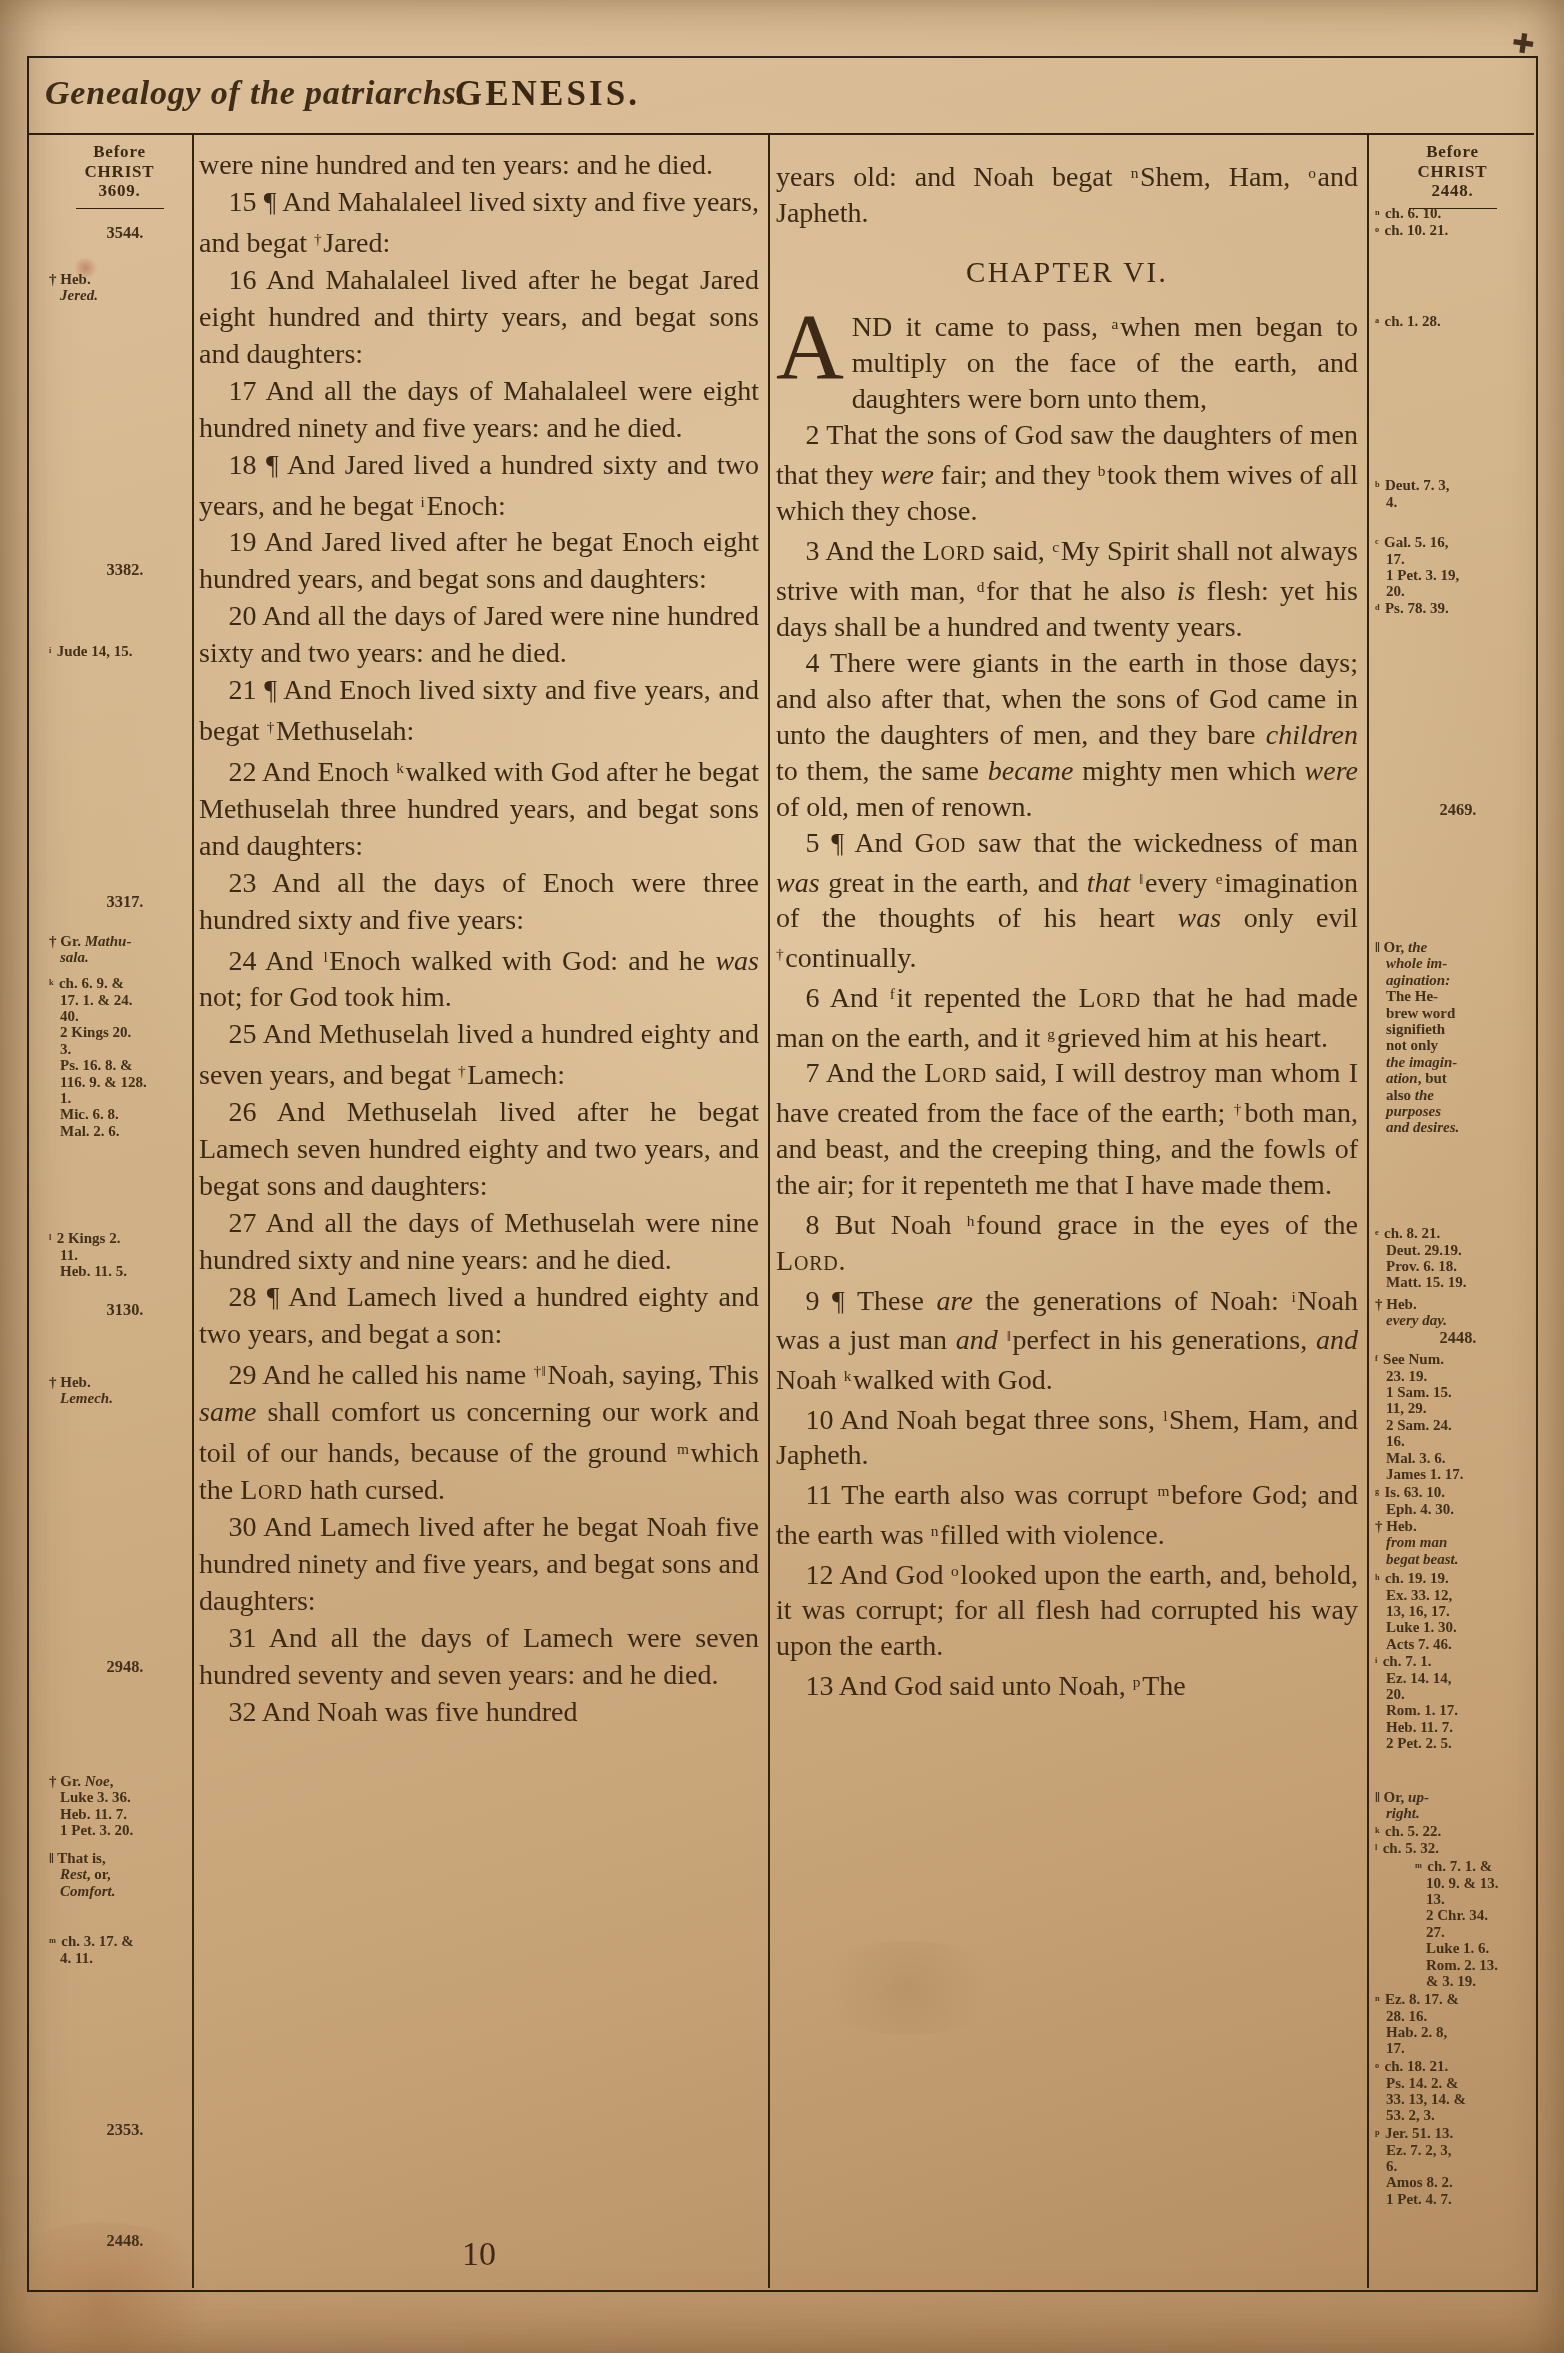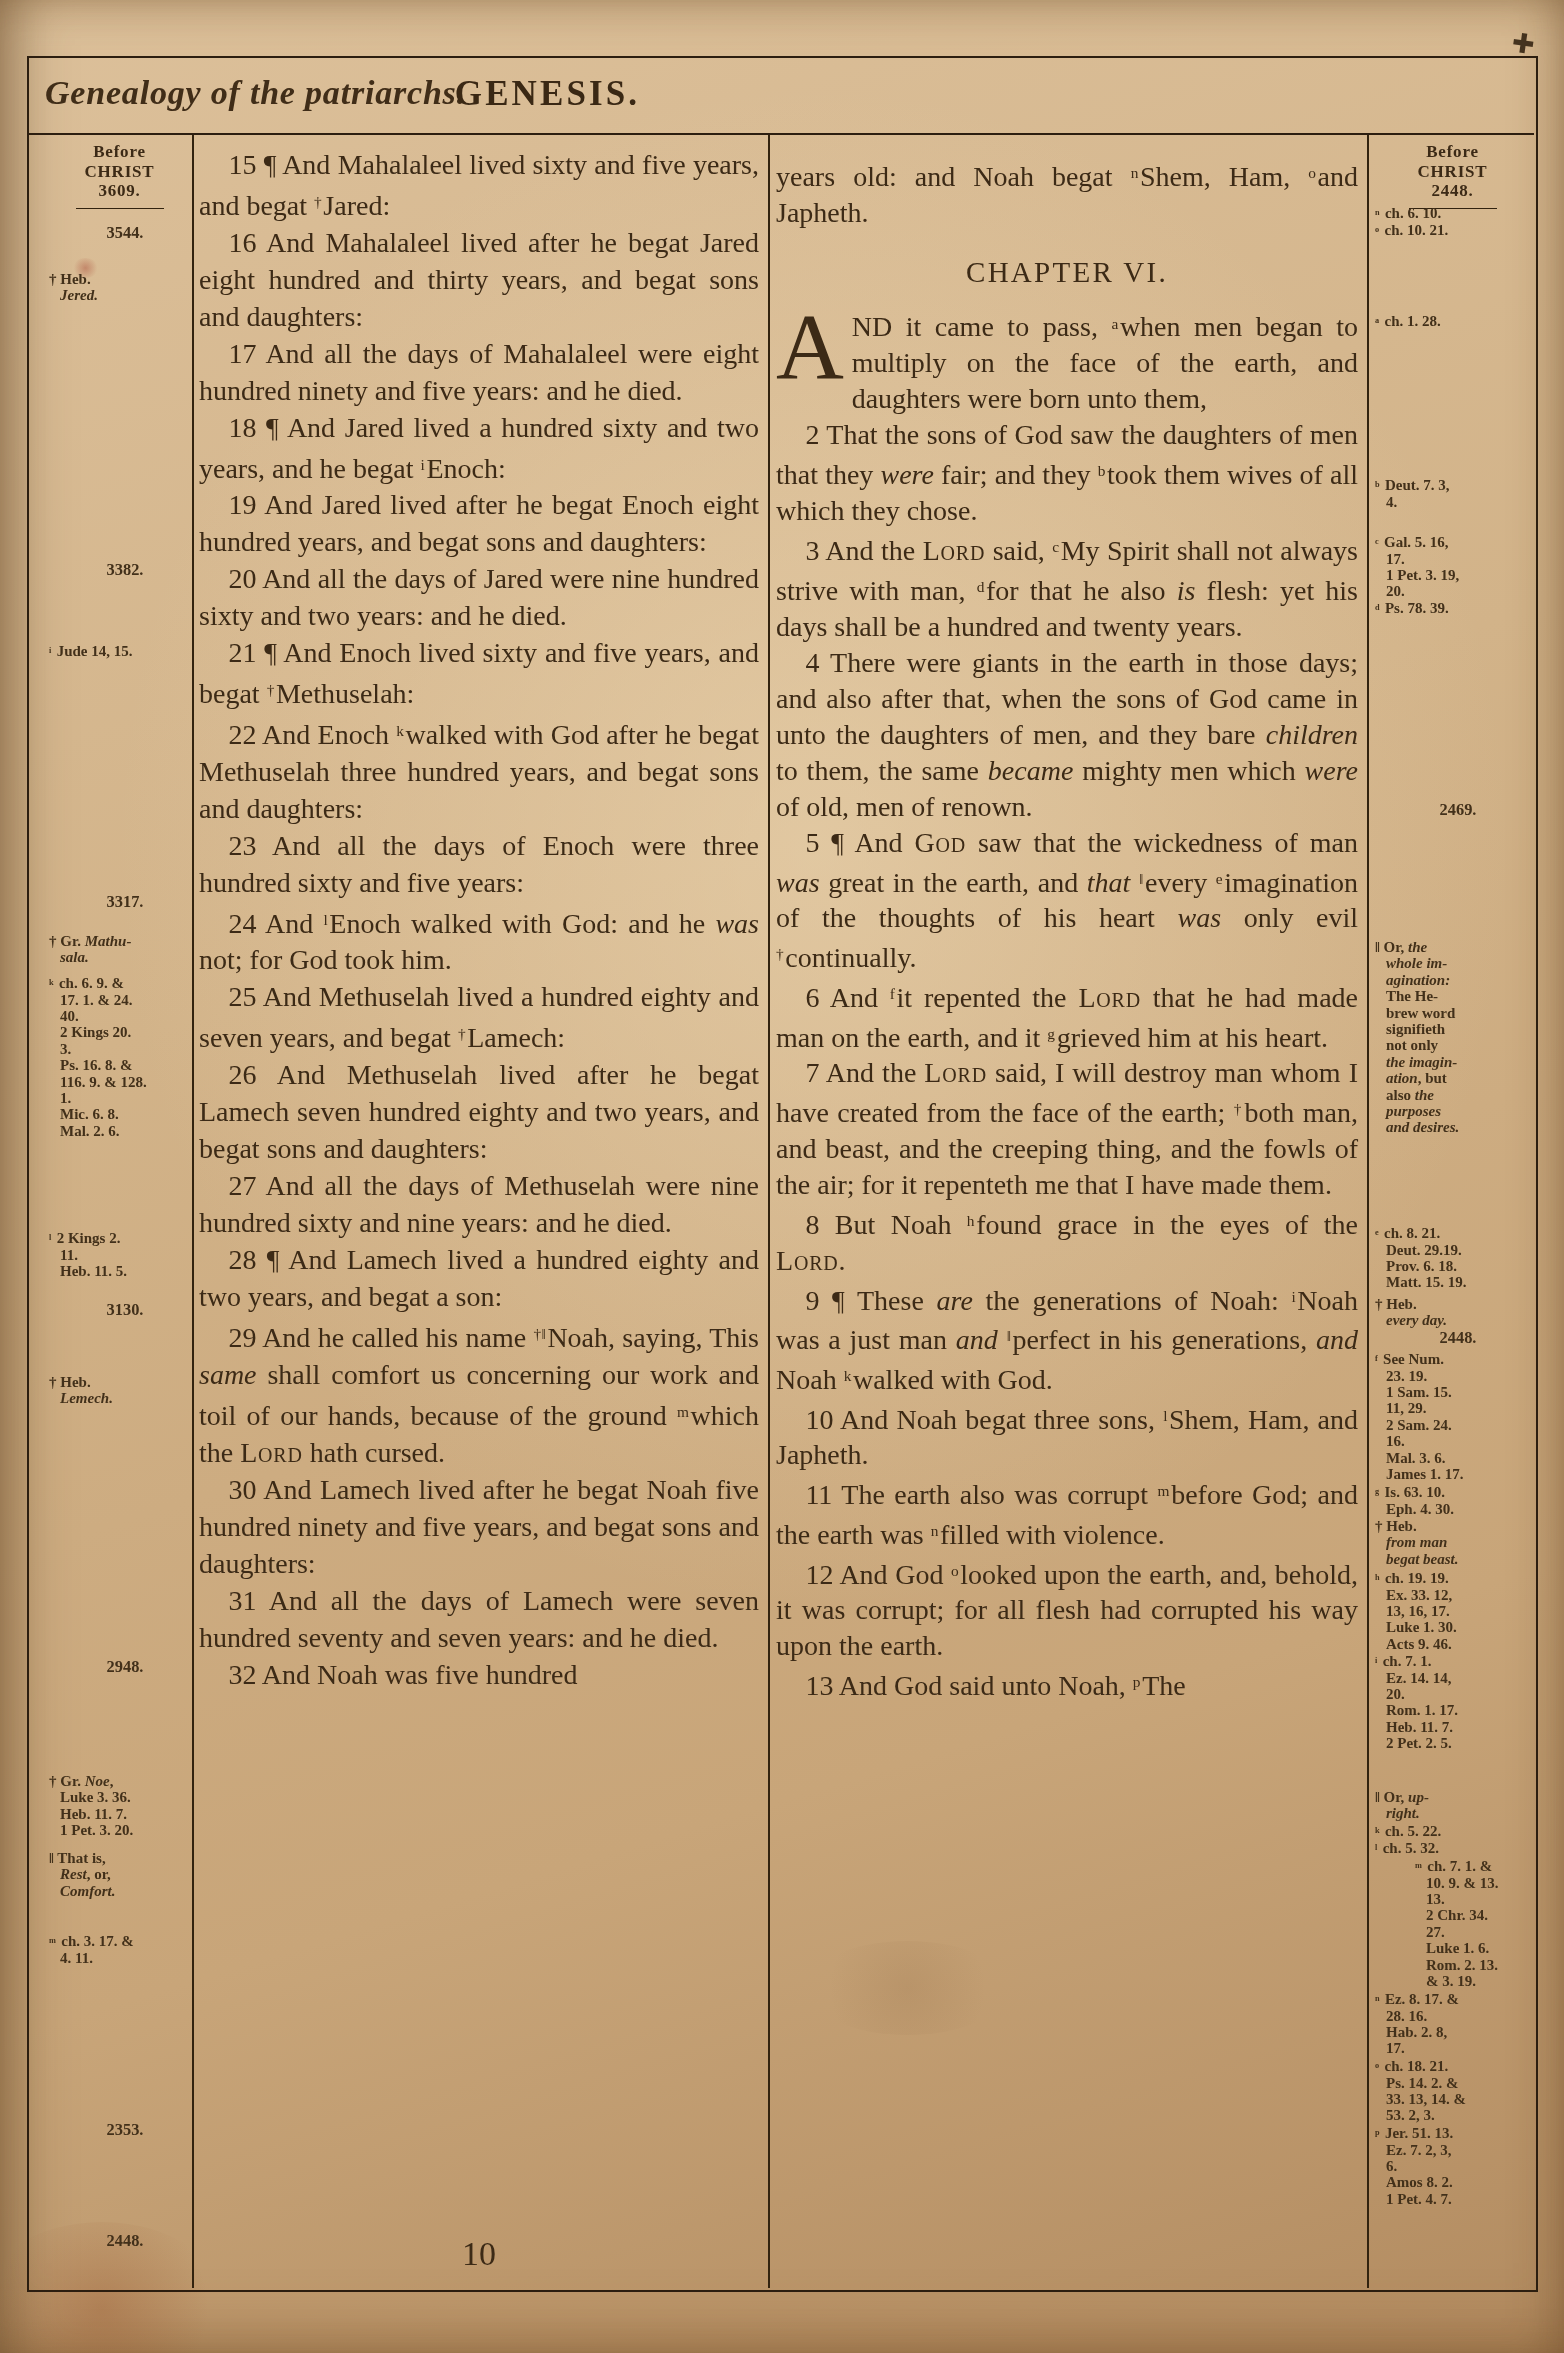--- a/index.html
+++ b/index.html
@@ -222,21 +222,21 @@
       <div class="mnote" style="top: 1518px;">
         <div class="mline">† Heb.</div>
         <div class="mline ind"><i>from man</i></div>
         <div class="mline ind"><i>begat beast.</i></div>
       </div>
       <div class="mnote" style="top: 1570px;">
         <div class="mline"><span class="ref">h</span> ch. 19. 19.</div>
         <div class="mline ind">Ex. 33. 12,</div>
         <div class="mline ind">13, 16, 17.</div>
         <div class="mline ind">Luke 1. 30.</div>
-        <div class="mline ind">Acts 9. 46.</div>
+        <div class="mline ind">Acts 7. 46.</div>
       </div>
       <div class="mnote" style="top: 1653px;">
         <div class="mline"><span class="ref">i</span> ch. 7. 1.</div>
         <div class="mline ind">Ez. 14. 14,</div>
         <div class="mline ind">20.</div>
         <div class="mline ind">Rom. 1. 17.</div>
         <div class="mline ind">Heb. 11. 7.</div>
         <div class="mline ind">2 Pet. 2. 5.</div>
       </div>
       <div class="mnote" style="top: 1789px;">
@@ -272,20 +272,21 @@
       <div class="mnote" style="top: 2125px;">
         <div class="mline"><span class="ref">p</span> Jer. 51. 13.</div>
         <div class="mline ind">Ez. 7. 2, 3,</div>
         <div class="mline ind">6.</div>
         <div class="mline ind">Amos 8. 2.</div>
         <div class="mline ind">1 Pet. 4. 7.</div>
       </div>
     </div>
 
   <div class="col col-left">
+    <p class="verse noindent">were nine hundred and ten years: and he died.</p>
     <span id="left-verses"><p class="verse">15 ¶ And Mahalaleel lived sixty and five years, and begat <span class="ref">†</span>Jared:</p><p class="verse">16 And Mahalaleel lived after he begat Jared eight hundred and thirty years, and begat sons and daughters:</p><p class="verse">17 And all the days of Mahalaleel were eight hundred ninety and five years: and he died.</p><p class="verse">18 ¶ And Jared lived a hundred sixty and two years, and he begat <span class="ref">i</span>Enoch:</p><p class="verse">19 And Jared lived after he begat Enoch eight hundred years, and begat sons and daughters:</p><p class="verse">20 And all the days of Jared were nine hundred sixty and two years: and he died.</p><p class="verse">21 ¶ And Enoch lived sixty and five years, and begat <span class="ref">†</span>Methuselah:</p><p class="verse">22 And Enoch <span class="ref">k</span>walked with God after he begat Methuselah three hundred years, and begat sons and daughters:</p><p class="verse">23 And all the days of Enoch were three hundred sixty and five years:</p><p class="verse">24 And <span class="ref">l</span>Enoch walked with God: and he <i>was</i> not; for God took him.</p><p class="verse">25 And Methuselah lived a hundred eighty and seven years, and begat <span class="ref">†</span>Lamech:</p><p class="verse">26 And Methuselah lived after he begat Lamech seven hundred eighty and two years, and begat sons and daughters:</p><p class="verse">27 And all the days of Methuselah were nine hundred sixty and nine years: and he died.</p><p class="verse">28 ¶ And Lamech lived a hundred eighty and two years, and begat a son:</p><p class="verse">29 And he called his name <span class="ref">†‖</span>Noah, saying, This <i>same</i> shall comfort us concerning our work and toil of our hands, because of the ground <span class="ref">m</span>which the <span class="sc">Lord</span> hath cursed.</p><p class="verse">30 And Lamech lived after he begat Noah five hundred ninety and five years, and begat sons and daughters:</p><p class="verse">31 And all the days of Lamech were seven hundred seventy and seven years: and he died.</p><p class="verse">32 And Noah was five hundred</p></span>
   </div>
 
   <div class="col col-right">
     <p class="verse noindent">years old: and Noah begat <span class="ref">n</span>Shem, Ham, <span class="ref">o</span>and Japheth.</p>
     <p class="chapter">CHAPTER VI.</p>
     <p class="verse noindent"><span class="dropcap">A</span><span>ND it came to pass, <span class="ref">a</span>when men began to multiply on the face of the earth, and daughters were born unto them,</span></p>
     <span id="right-verses"><p class="verse">2 That the sons of God saw the daughters of men that they <i>were</i> fair; and they <span class="ref">b</span>took them wives of all which they chose.</p><p class="verse">3 And the <span class="sc">Lord</span> said, <span class="ref">c</span>My Spirit shall not always strive with man, <span class="ref">d</span>for that he also <i>is</i> flesh: yet his days shall be a hundred and twenty years.</p><p class="verse">4 There were giants in the earth in those days; and also after that, when the sons of God came in unto the daughters of men, and they bare <i>children</i> to them, the same <i>became</i> mighty men which <i>were</i> of old, men of renown.</p><p class="verse">5 ¶ And <span class="sc">God</span> saw that the wickedness of man <i>was</i> great in the earth, and <i>that</i> <span class="ref">‖</span>every <span class="ref">e</span>imagination of the thoughts of his heart <i>was</i> only evil <span class="ref">†</span>continually.</p><p class="verse">6 And <span class="ref">f</span>it repented the <span class="sc">Lord</span> that he had made man on the earth, and it <span class="ref">g</span>grieved him at his heart.</p><p class="verse">7 And the <span class="sc">Lord</span> said, I will destroy man whom I have created from the face of the earth; <span class="ref">†</span>both man, and beast, and the creeping thing, and the fowls of the air; for it repenteth me that I have made them.</p><p class="verse">8 But Noah <span class="ref">h</span>found grace in the eyes of the <span class="sc">Lord</span>.</p><p class="verse">9 ¶ These <i>are</i> the generations of Noah: <span class="ref">i</span>Noah was a just man <i>and</i> <span class="ref">‖</span>perfect in his generations, <i>and</i> Noah <span class="ref">k</span>walked with God.</p><p class="verse">10 And Noah begat three sons, <span class="ref">l</span>Shem, Ham, and Japheth.</p><p class="verse">11 The earth also was corrupt <span class="ref">m</span>before God; and the earth was <span class="ref">n</span>filled with violence.</p><p class="verse">12 And God <span class="ref">o</span>looked upon the earth, and, behold, it was corrupt; for all flesh had corrupted his way upon the earth.</p><p class="verse">13 And God said unto Noah, <span class="ref">p</span>The</p></span>
   </div>
 

